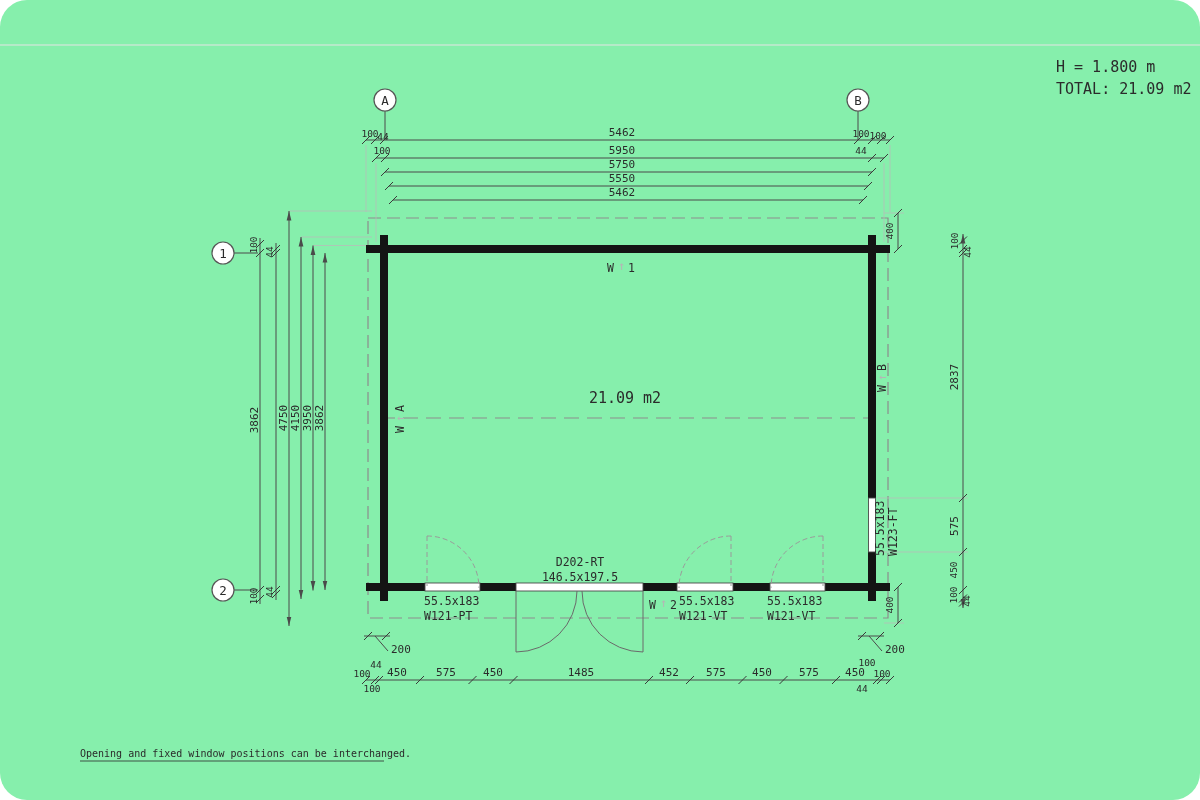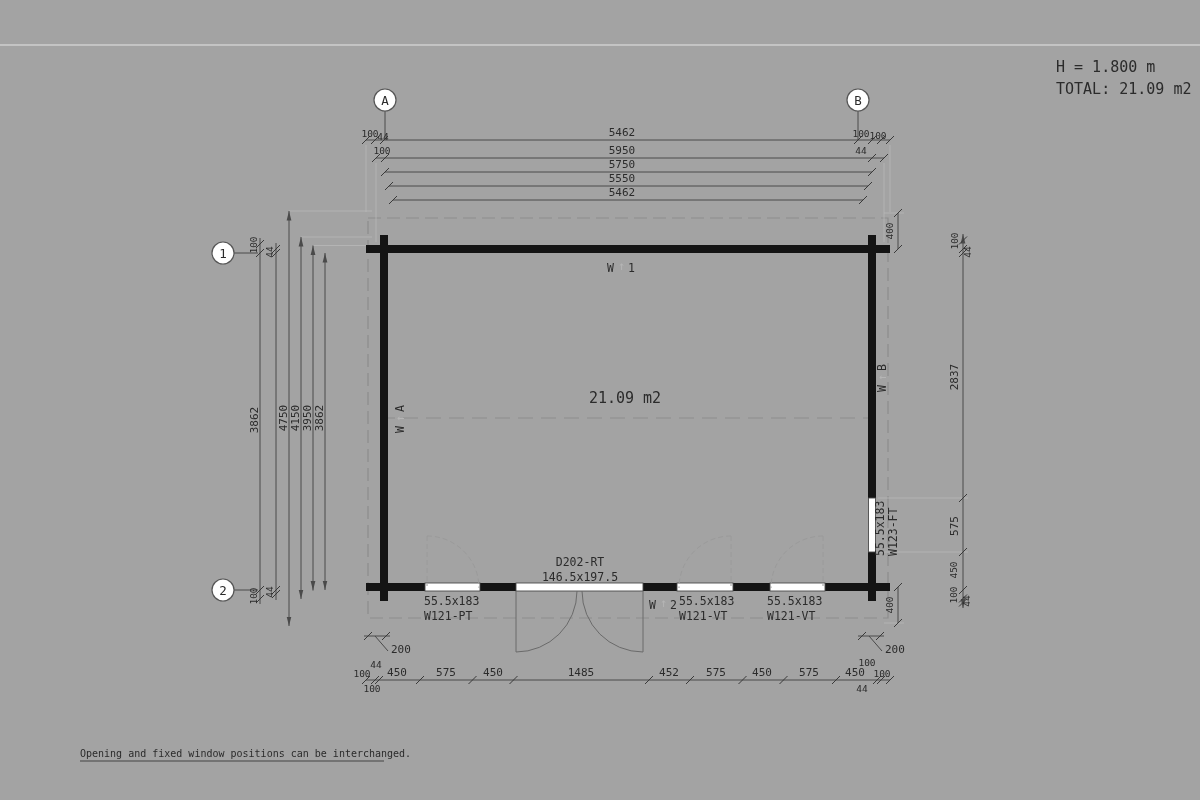--- a/index.html
+++ b/index.html
@@ -1,16 +1,16 @@
 <!DOCTYPE html>
 <html><head>
 <meta charset="utf-8">
 <style>
   html,body{margin:0;padding:0;background:#ffffff;width:1200px;height:800px;overflow:hidden;}
-  .canvas{position:relative;width:1200px;height:800px;background:#a3a3a3;}
+  .canvas{position:relative;width:1200px;height:800px;background:#86efac;border-radius:27px;}
   svg{position:absolute;top:0;left:0;}
   text{font-family:"DejaVu Sans Mono","Liberation Mono",monospace;fill:#2b2b2b;}
   .dim{font-size:11px;}
   .dimsm{font-size:9.5px;}
   .hdr{font-size:15px;}
   .area{font-size:15px;}
   .gridlbl{font-size:12.5px;}
   .marker{font-size:11.5px;}
   .arrowglyph{fill:#b5b5b5;font-size:12px;}
   .note{font-size:10px;}

